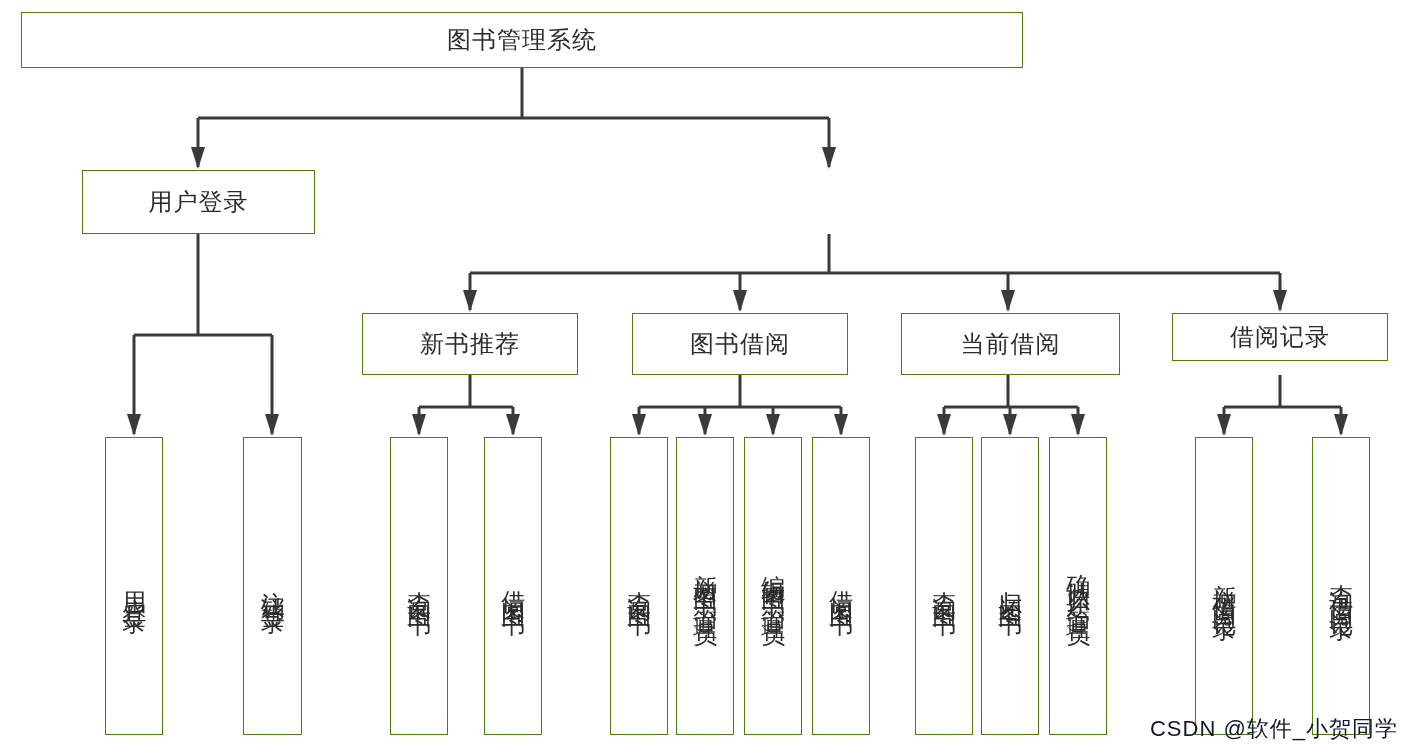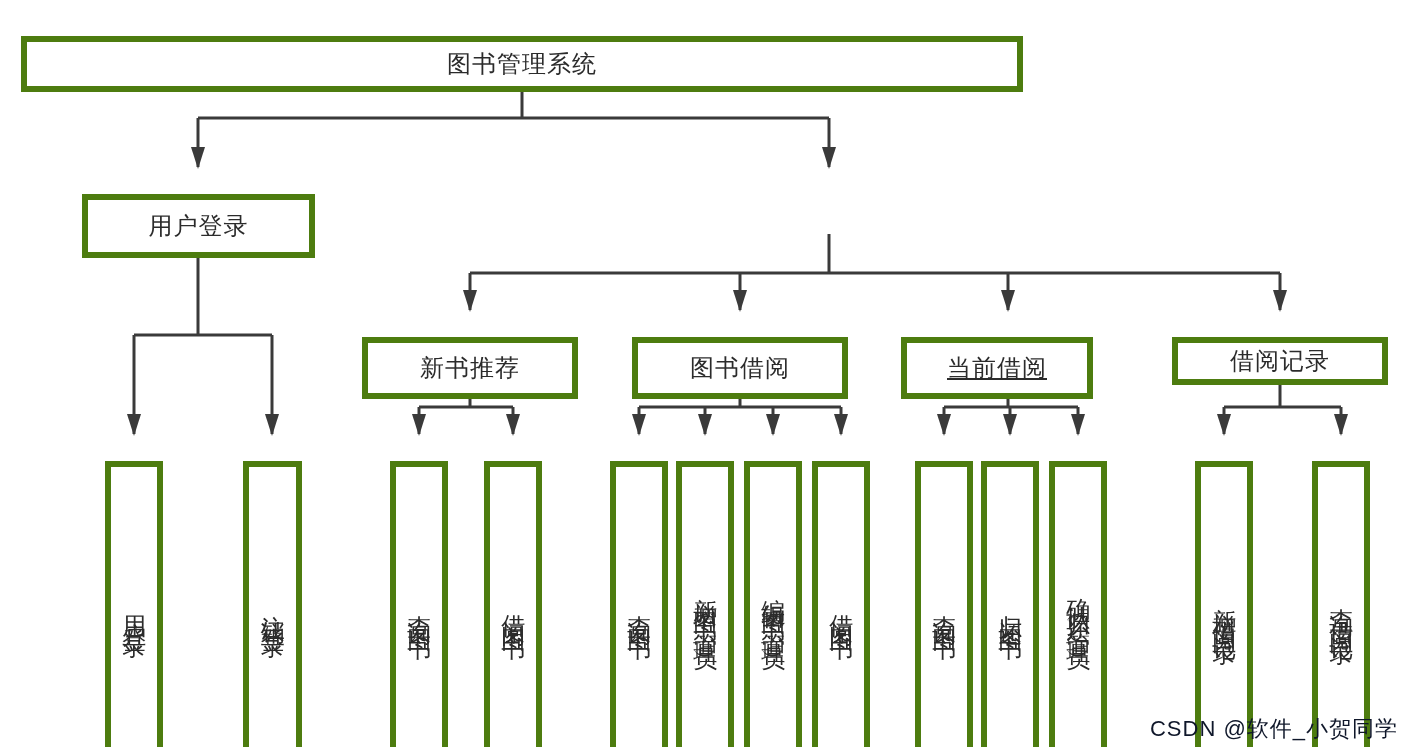--- a/index.html
+++ b/index.html
@@ -18,27 +18,26 @@
   #connectors {
     position: absolute;
     left: 0;
     top: 0;
     pointer-events: none;
   }
   .node {
     position: absolute;
     box-sizing: border-box;
     background: #ffffff;
-    border: 6px solid #4d7c0f;
+    border: 1px solid #4d7c0f;
     color: #2b2b2b;
     display: flex;
     align-items: center;
     justify-content: center;
     text-align: center;
-    margin-top: 24px;
   }
   .h-node {
     font-size: 24px;
     letter-spacing: 1px;
   }
   .v-node {
     padding: 6px 0;
   }
   .v-node .vtext {
     writing-mode: vertical-rl;
@@ -108,21 +107,21 @@
       <line x1="1341" y1="407" x2="1341" y2="434" marker-end="url(#arrow)"></line>
     </g>
   </svg>
 
   <div class="node h-node" style="left:21px; top:12px; width:1002px; height:56px;">图书管理系统</div>
 
   <div class="node h-node" style="left:82px; top:170px; width:233px; height:64px;">用户登录</div>
 
   <div class="node h-node" style="left:362px; top:313px; width:216px; height:62px;">新书推荐</div>
   <div class="node h-node" style="left:632px; top:313px; width:216px; height:62px;">图书借阅</div>
-  <div class="node h-node" style="left:901px; top:313px; width:192px; height:62px;text-decoration:underline;">当前借阅</div>
+  <div class="node h-node" style="left:901px; top:313px; width:219px; height:62px;">当前借阅</div>
   <div class="node h-node" style="left:1172px; top:313px; width:216px; height:48px;">借阅记录</div>
 
   <div class="node v-node" style="left:105px; top:437px; width:58px; height:298px;">
     <span class="vtext">用户登录</span>
   </div>
   <div class="node v-node" style="left:243px; top:437px; width:59px; height:298px;">
     <span class="vtext">注销登录</span>
   </div>
   <div class="node v-node" style="left:390px; top:437px; width:58px; height:298px;">
     <span class="vtext">查询图书</span>

